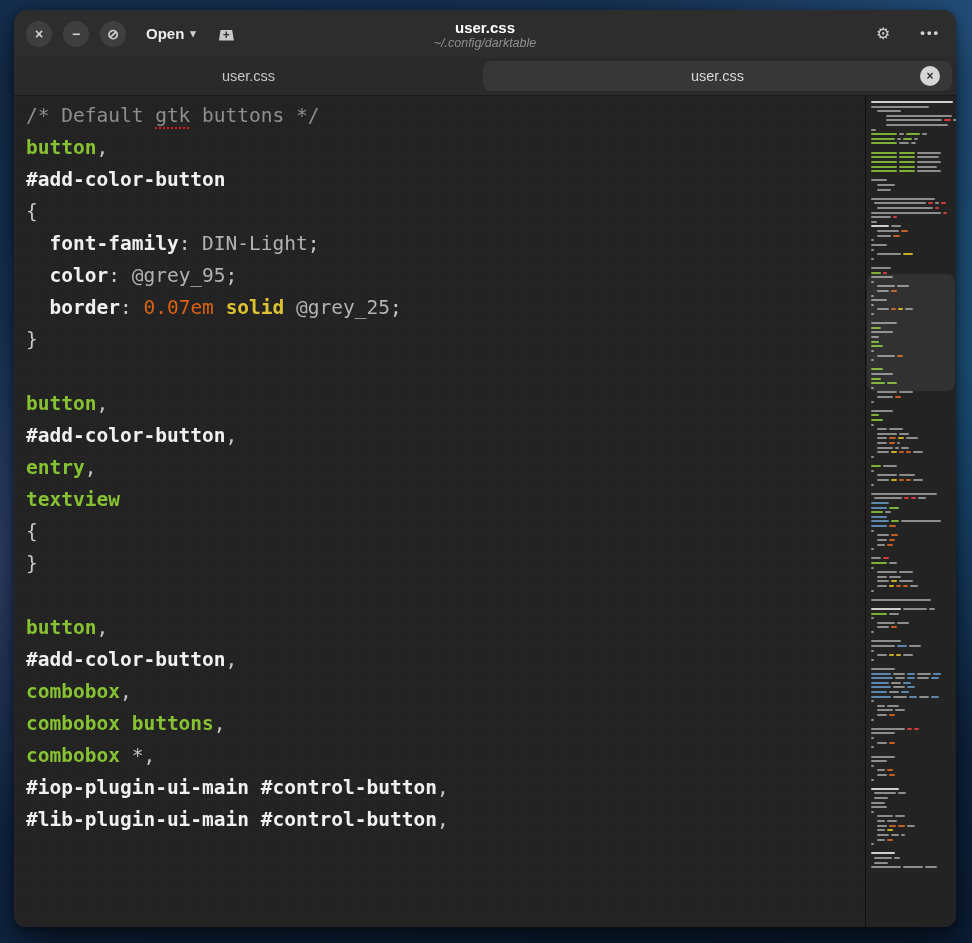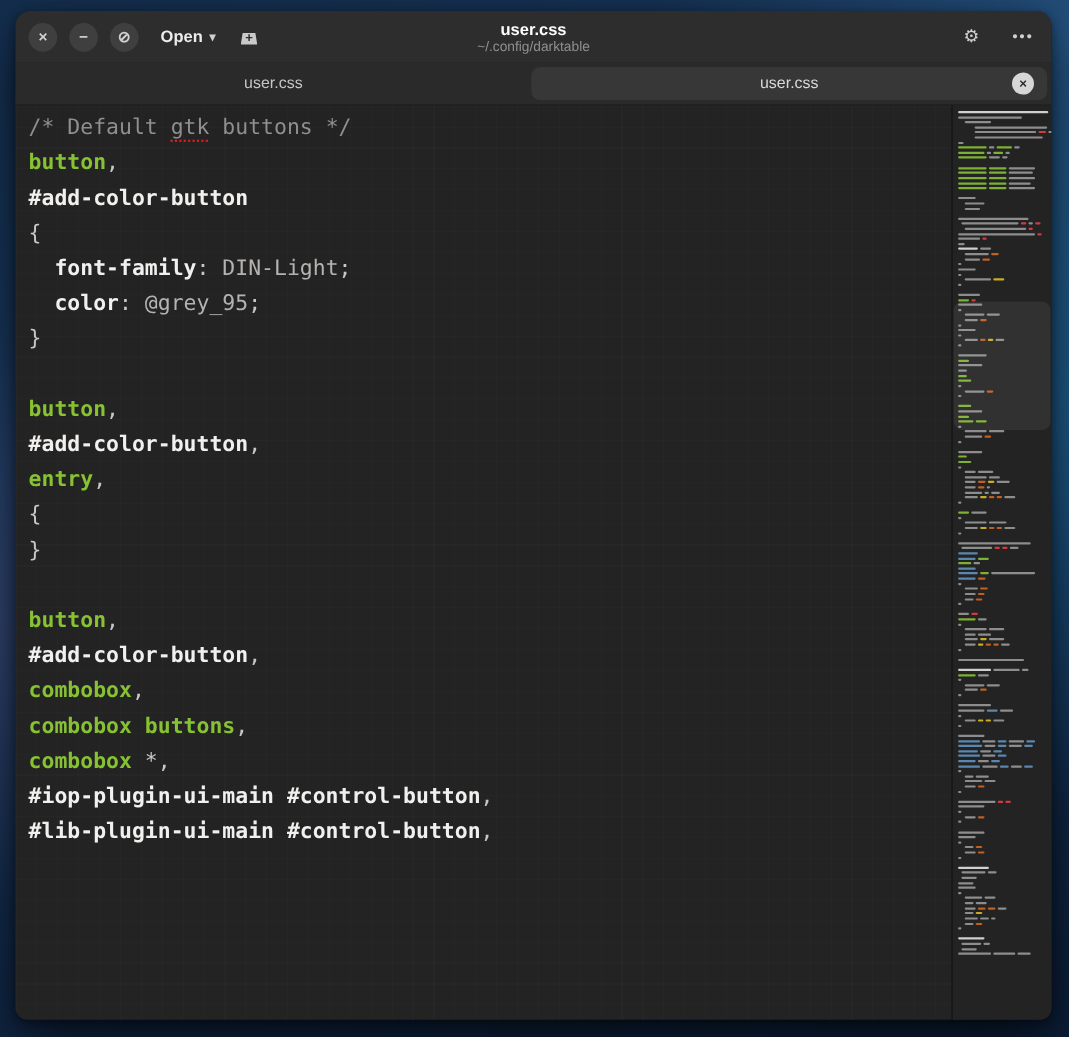--- a/index.html
+++ b/index.html
@@ -44,21 +44,21 @@
     width:15px; height:11px; background:#c9c9c9;
     clip-path:polygon(12% 0, 88% 0, 100% 100%, 0 100%);
     display:flex; align-items:center; justify-content:center;
   }
   .newtab-shape b { color:#2d2d2d; font-size:12px; line-height:1; transform:translateY(-0.5px); }
   .title-box {
     position:absolute; left:50%; top:50%; transform:translate(-50%,-50%);
     text-align:center; white-space:nowrap;
   }
   .title { color:#ffffff; font-weight:bold; font-size:15px; line-height:17px; }
-  .subtitle { color:#8f8f8f; font-size:12.5px; line-height:14px; }
+  .subtitle { color:#8f8f8f; font-size:12.5px; line-height:14px;font-style:italic; }
   .hright { margin-left:auto; display:flex; align-items:center; gap:22px; }
   .icon-btn { color:#d0d0d0; font-size:16px; line-height:1; padding:4px; border-radius:6px; }
   .menu-dots { letter-spacing:2px; font-size:13px; font-weight:bold; transform:translateY(-1px); }
 
   
   .tabbar {
     height:39px; flex:0 0 39px; background:#2a2a2a; display:flex;
     border-bottom:1px solid #1b1b1b; position:relative;
   }
   .tab {
@@ -158,25 +158,27 @@
   </div>
 
   <div class="main">
     <div class="code" id="code">
         <div class="line"><span class="tk-c">/* Default </span><span class="tk-m">gtk</span><span class="tk-c"> buttons */</span></div>
         <div class="line"><span class="tk-g">button</span><span class="tk-p">,</span></div>
         <div class="line"><span class="tk-w">#add-color-button</span></div>
         <div class="line"><span class="tk-p">{</span></div>
         <div class="line"><span class="tk-p">  </span><span class="tk-w">font-family</span><span class="tk-p">: </span><span class="tk-v">DIN-Light</span><span class="tk-p">;</span></div>
         <div class="line"><span class="tk-p">  </span><span class="tk-w">color</span><span class="tk-p">: </span><span class="tk-v">@grey_95</span><span class="tk-p">;</span></div>
+        <div class="line"><span class="tk-p">  </span><span class="tk-w">border</span><span class="tk-p">: </span><span class="tk-o">0.07em</span><span class="tk-p"> </span><span class="tk-k">solid</span><span class="tk-p"> </span><span class="tk-v">@grey_25</span><span class="tk-p">;</span></div>
         <div class="line"><span class="tk-p">}</span></div>
         <div class="line"></div>
         <div class="line"><span class="tk-g">button</span><span class="tk-p">,</span></div>
         <div class="line"><span class="tk-w">#add-color-button</span><span class="tk-p">,</span></div>
         <div class="line"><span class="tk-g">entry</span><span class="tk-p">,</span></div>
+        <div class="line"><span class="tk-g">textview</span></div>
         <div class="line"><span class="tk-p">{</span></div>
         <div class="line"><span class="tk-p">}</span></div>
         <div class="line"></div>
         <div class="line"><span class="tk-g">button</span><span class="tk-p">,</span></div>
         <div class="line"><span class="tk-w">#add-color-button</span><span class="tk-p">,</span></div>
         <div class="line"><span class="tk-g">combobox</span><span class="tk-p">,</span></div>
         <div class="line"><span class="tk-g">combobox buttons</span><span class="tk-p">,</span></div>
         <div class="line"><span class="tk-g">combobox</span><span class="tk-p"> *,</span></div>
         <div class="line"><span class="tk-w">#iop-plugin-ui-main #control-button</span><span class="tk-p">,</span></div>
         <div class="line"><span class="tk-w">#lib-plugin-ui-main #control-button</span><span class="tk-p">,</span></div>

